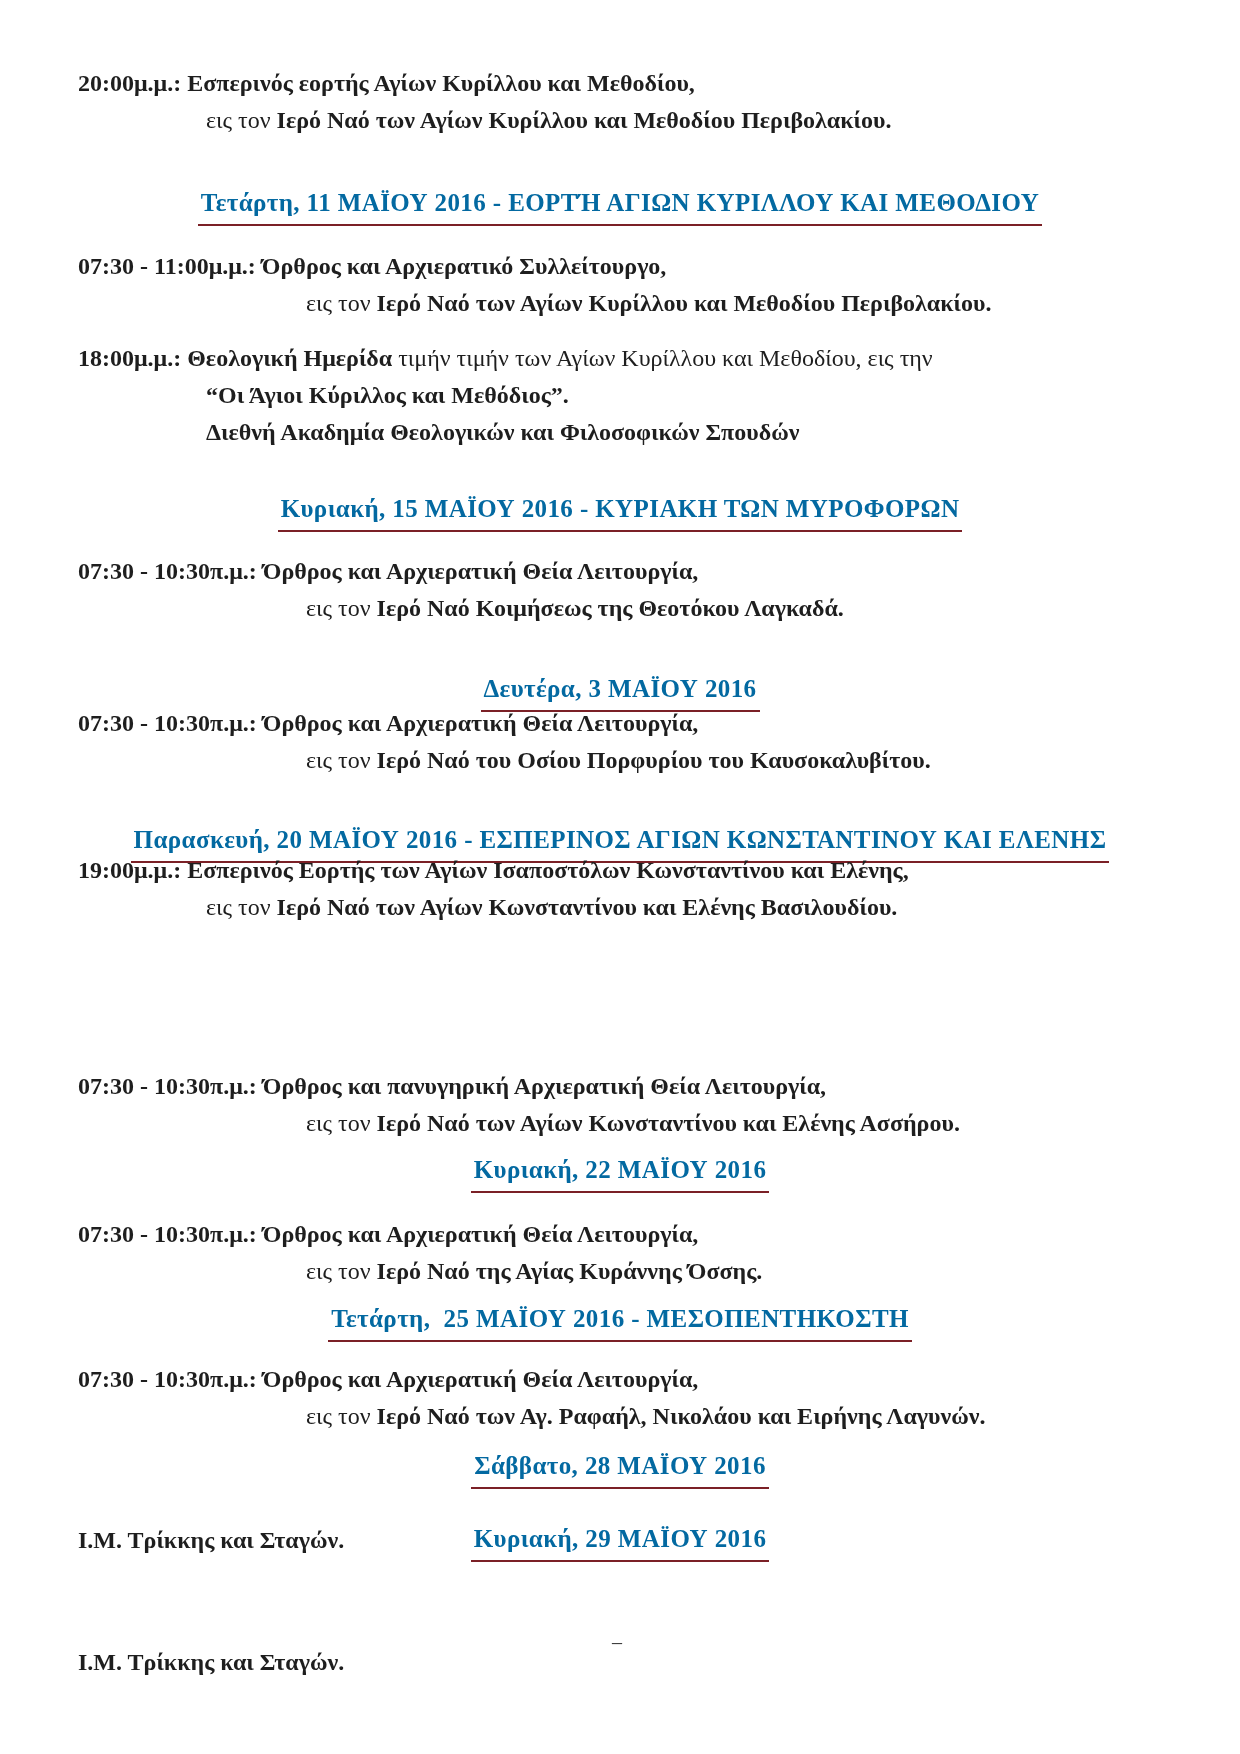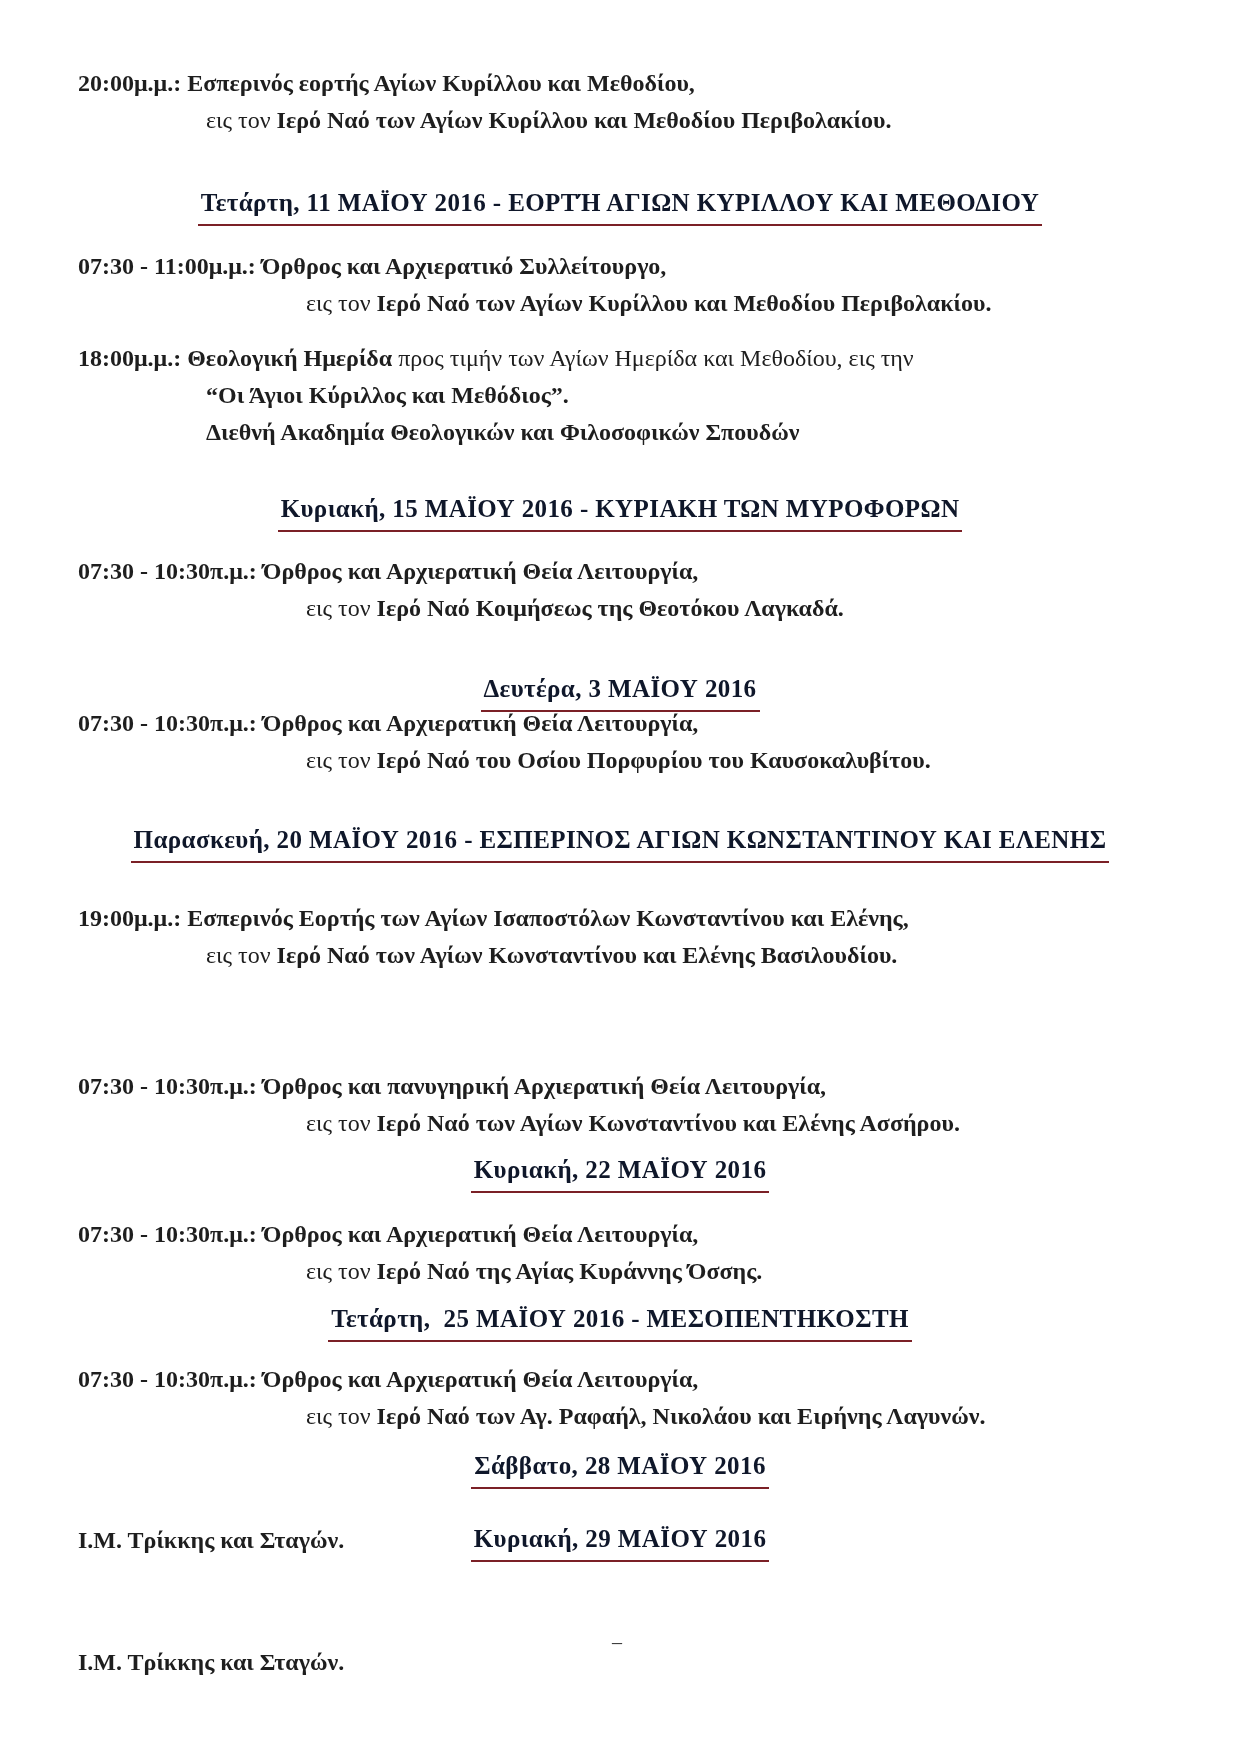--- a/index.html
+++ b/index.html
@@ -21,21 +21,21 @@
   }
   .line { line-height: 37px; white-space: nowrap; }
   .b { font-weight: bold; }
   .ind-a { margin-left: 128px; }
   .ind-b { margin-left: 228px; }
   .heading {
     position: absolute;
     left: 0;
     right: 0;
     text-align: center;
-    color: #0f172a;
+    color: #0369a1;
     font-weight: bold;
     font-size: 25px;
     line-height: 30px;
     letter-spacing: 0.4px;
   }
   .hu {
     display: inline-block;
     border-bottom: 2px solid #7b2026;
     padding: 0 3px 6px;
     white-space: pre-wrap;
@@ -75,21 +75,21 @@
     <div class="line ind-b">
       <span>εις τον</span>
       <span class="b">Ιερό Ναό των Αγίων Κυρίλλου και Μεθοδίου Περιβολακίου.</span>
     </div>
   </div>
 
   <div class="event" style="top:324px">
     <div class="line">
       <span class="b">18:00μ.μ.:</span>
       <span class="b">Θεολογική Ημερίδα</span>
-      <span>προς τιμήν των Αγίων Ημερίδα και Μεθοδίου, εις την</span>
+      <span>τιμήν τιμήν των Αγίων Κυρίλλου και Μεθοδίου, εις την</span>
     </div>
     <div class="line ind-a">
       <span class="b">“Οι Άγιοι Κύριλλος και Μεθόδιος”.</span>
     </div>
     <div class="line ind-a">
       <span class="b">Διεθνή Ακαδημία Θεολογικών και Φιλοσοφικών Σπουδών</span>
     </div>
   </div>
 
   <div class="heading" style="top:478px">
@@ -119,21 +119,21 @@
     <div class="line ind-b">
       <span>εις τον</span>
       <span class="b">Ιερό Ναό του Οσίου Πορφυρίου του Καυσοκαλυβίτου.</span>
     </div>
   </div>
 
   <div class="heading" style="top:809px">
     <span class="hu">Παρασκευή, 20 ΜΑΪΟΥ 2016 - ΕΣΠΕΡΙΝΟΣ ΑΓΙΩΝ ΚΩΝΣΤΑΝΤΙΝΟΥ ΚΑΙ ΕΛΕΝΗΣ</span>
   </div>
 
-  <div class="event" style="top:884px">
+  <div class="event" style="top:836px">
     <div class="line">
       <span class="b">19:00μ.μ.:</span>
       <span class="b">Εσπερινός Εορτής των Αγίων Ισαποστόλων Κωνσταντίνου και Ελένης,</span>
     </div>
     <div class="line ind-a">
       <span>εις τον</span>
       <span class="b">Ιερό Ναό των Αγίων Κωνσταντίνου και Ελένης Βασιλουδίου.</span>
     </div>
   </div>
 

